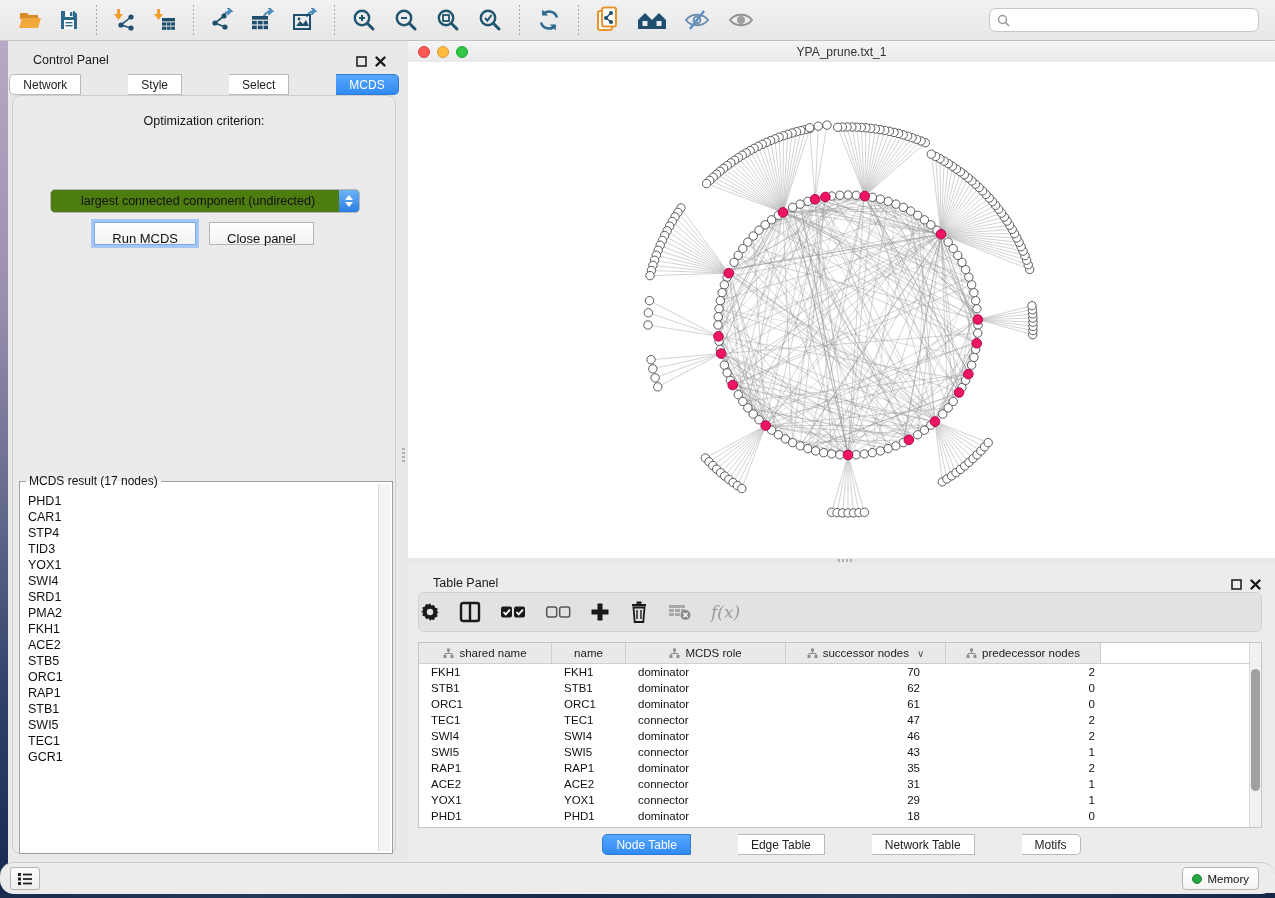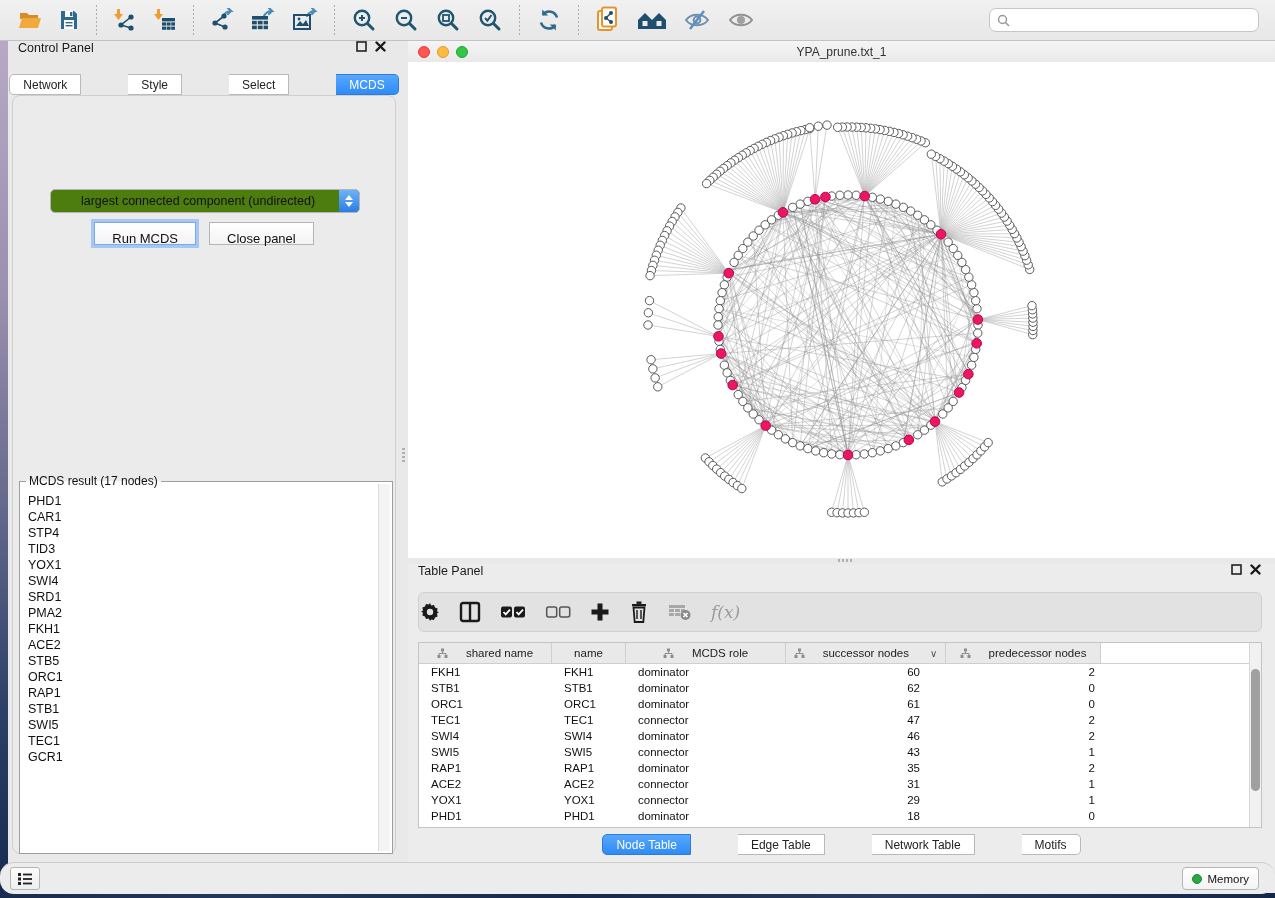--- a/index.html
+++ b/index.html
@@ -8,21 +8,21 @@
   .toolbar{position:absolute;left:0;top:0;width:1275px;height:41px;background:linear-gradient(#f1f1f1,#e7e7e7);border-bottom:1px solid #c2c2c2;display:flex;align-items:center;padding-left:10px;box-sizing:border-box;}
   .tbtn{background:none;border:none;padding:2px 6px;margin:0 2px;cursor:default;display:flex;align-items:center;}
   .tsep{width:1px;height:30px;margin:0 8px;background-image:linear-gradient(#adadad 40%,transparent 40%);background-size:1px 4px;}
   .search{position:absolute;right:16px;top:8px;width:270px;height:24px;background:#fff;border:1px solid #c6c6c6;border-radius:7px;display:flex;align-items:center;padding-left:7px;box-sizing:border-box;}
   .search input{border:none;outline:none;flex:1;font-size:12px;font-family:"Liberation Sans",sans-serif;background:transparent;margin-left:5px;}
   
   .wall-left{position:absolute;left:0;top:41px;width:8px;height:857px;background:linear-gradient(#b7a9c5 0%,#9b8fae 30%,#62688c 55%,#2c3f66 78%,#16294e 100%);}
   .wall-bottom{position:absolute;left:0;top:893px;width:1275px;height:5px;background:linear-gradient(90deg,#1a2c4e,#25395c 20%,#172a4b 45%,#2a3d60 70%,#152747 100%);}
   
   .cpanel{position:absolute;left:8px;top:41px;width:392px;height:821px;background:#e9e9e9;}
-  .panel-head{height:26px;display:flex;align-items:flex-start;padding:0 10px;}
+  .panel-head{height:26px;display:flex;align-items:flex-end;padding:0 10px;margin-left:15px;}
   .panel-title{font-size:12.5px;color:#1a1a1a;flex:1;}
   .mini-btn{background:none;border:none;padding:0 4px;display:flex;align-items:center;cursor:default;}
   .cp-tabs{position:absolute;left:0;top:33px;width:100%;display:flex;justify-content:center;}
   .seg{display:flex;gap:47px;}
   .seg button{border:1px solid #b9b9b9;border-left:none;background:#fff;height:21px;font-size:12px;padding:0 13px;color:#222;cursor:default;font-family:"Liberation Sans",sans-serif;}
   .seg button:first-child{border-left:1px solid #b9b9b9;border-radius:5px 0 0 5px;}
   .seg button:last-child{border-radius:0 5px 5px 0;}
   .seg button.sel{background:linear-gradient(#58a7fd,#2f8bf4);border-color:#2f7bd9;color:#fff;}
   .cp-box{position:absolute;left:4px;right:4px;top:54px;bottom:8px;background:#ebebeb;border:1px solid #cfcfcf;border-radius:8px;}
   .opt-label{text-align:center;font-size:12.5px;color:#111;margin-top:18px;}
@@ -53,21 +53,21 @@
   .tl-green{left:48px;background:#33c748;border:1px solid #23a135;box-sizing:border-box;}
   .net-title{font-size:12px;color:#333;}
   .net-canvas{position:absolute;left:0;top:21px;width:867px;height:496px;background:#fff;}
   
   .tpanel{position:absolute;left:408px;top:564px;width:867px;height:294px;background:#ececec;}
   .tp-toolbar{position:absolute;left:10px;right:13px;top:28px;height:40px;background:#e2e2e2;border:1px solid #d0d0d0;border-radius:6px;display:flex;align-items:center;gap:19px;padding-left:1px;box-sizing:border-box;}
   .tp-toolbar .tbtn{padding:0;margin:0;}
   .fx{font-family:"DejaVu Serif",serif;font-style:italic;font-size:17px;color:#9a9a9a;}
   .tbl-wrap{position:absolute;left:10px;right:13px;top:78px;height:186px;background:#fff;border:1px solid #c4c4c4;box-sizing:border-box;overflow:hidden;}
   .thead{display:flex;height:20px;border-bottom:1px solid #cfcfcf;}
-  .th{background:#e9e9e9;border-right:1px solid #cfcfcf;display:flex;align-items:center;justify-content:center;gap:18px;font-size:11.5px;color:#222;box-sizing:border-box;}
+  .th{background:#e9e9e9;border-right:1px solid #cfcfcf;display:flex;align-items:center;justify-content:center;gap:5px;font-size:11.5px;color:#222;box-sizing:border-box;}
   .th .sort{color:#555;font-size:10px;margin-left:3px;}
   .th.filler{background:#fff;border-right:none;flex:1;}
   .c0{width:133px;} .c1{width:74px;} .c2{width:160px;} .c3{width:160px;} .c4{width:155px;}
   .trow{display:flex;height:16px;align-items:center;font-size:11.5px;color:#111;}
   .td{box-sizing:border-box;overflow:hidden;white-space:nowrap;}
   .td.c0,.td.c1,.td.c2{padding-left:12px;}
   .td.c3{text-align:right;padding-right:26px;}
   .td.c4{text-align:right;padding-right:6px;}
   .tbl-scroll{position:absolute;right:0;top:0;bottom:0;width:12px;background:#f1f1f1;border-left:1px solid #d8d8d8;box-sizing:border-box;}
   .tbl-thumb{position:absolute;left:1px;width:9px;top:26px;height:122px;background:#a0a0a0;border-radius:5px;}
@@ -254,20 +254,21 @@
     </div>
     <div class="cp-tabs">
         <div class="seg" id="cp-tabs">
           <button class="">Network</button>
           <button class="">Style</button>
           <button class="">Select</button>
           <button class="sel">MCDS</button>
         </div>
       </div>
     <div class="cp-box">
+      <div class="opt-label">Optimization criterion:</div>
       <div class="combo">
         <span class="val">largest connected component (undirected)</span>
         <span class="caps">
             <span class="up"></span>
             <span class="dn"></span>
           </span>
       </div>
       <div class="btn-row">
         <button class="mac-btn focused">Run MCDS</button>
         <button class="mac-btn">Close panel</button>
@@ -1102,21 +1103,21 @@
             </svg>
             <span>predecessor nodes</span>
           </div>
           <div class="th filler"></div>
         </div>
       <div id="tbl-body">
           <div class="trow">
             <div class="td c0">FKH1</div>
             <div class="td c1">FKH1</div>
             <div class="td c2">dominator</div>
-            <div class="td c3">60</div>
+            <div class="td c3">70</div>
             <div class="td c4">2</div>
           </div>
           <div class="trow">
             <div class="td c0">STB1</div>
             <div class="td c1">STB1</div>
             <div class="td c2">dominator</div>
             <div class="td c3">62</div>
             <div class="td c4">0</div>
           </div>
           <div class="trow">

